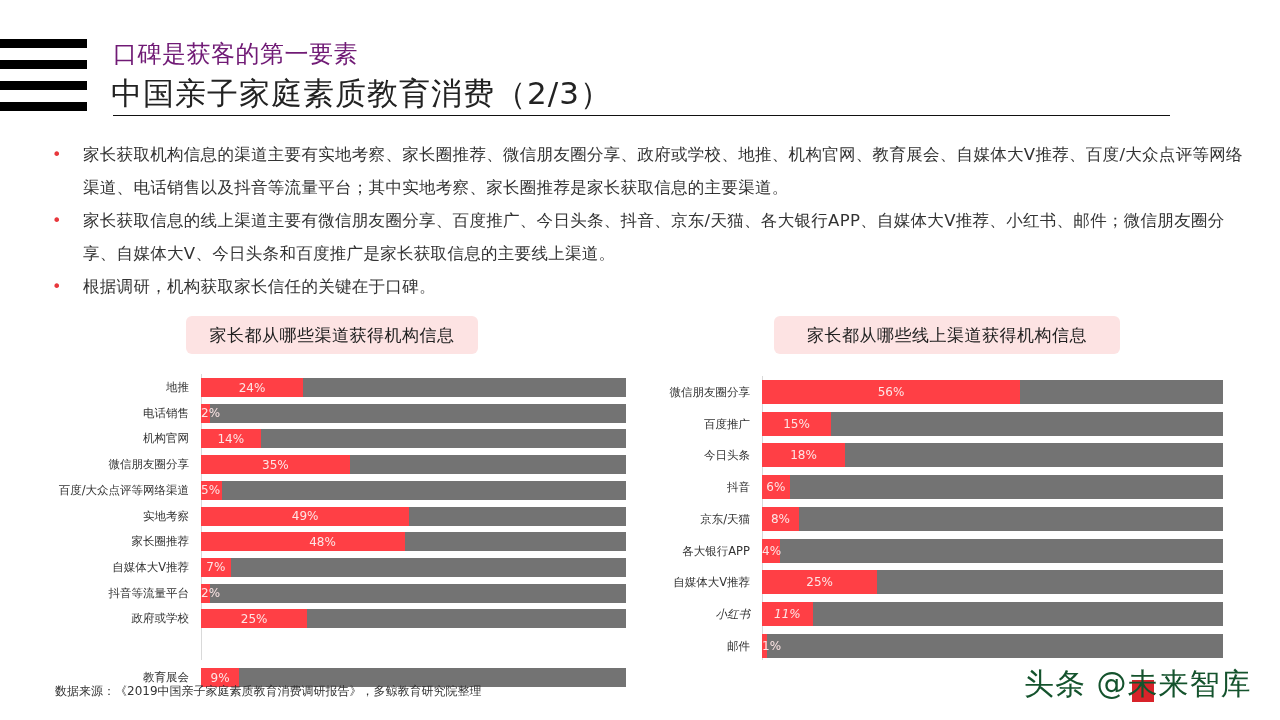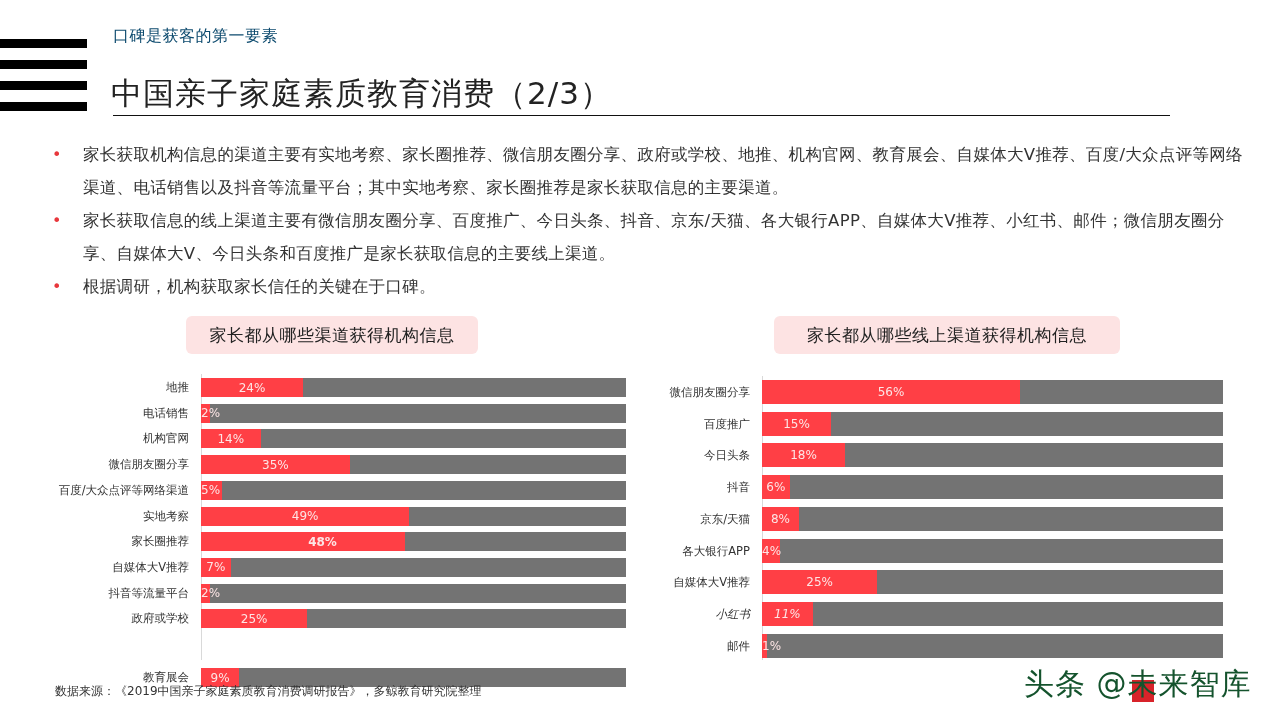--- a/index.html
+++ b/index.html
@@ -2,21 +2,21 @@
 <html><head>
 <meta charset="utf-8">
 <style>
   * { margin: 0; padding: 0; box-sizing: border-box; }
   html, body { width: 1280px; height: 720px; background: #ffffff; overflow: hidden; }
   body { position: relative; font-family: "DejaVu Sans", "Liberation Sans", sans-serif; color: #333; }
 
   .menu-bars { position: absolute; left: 0; top: 39px; width: 87px; }
   .menu-bars span { display: block; height: 9px; background: #000; margin-bottom: 12px; }
 
-  .subtitle { position: absolute; left: 113px; top: 26px; font-size: 16px; color: #0c4a6e; letter-spacing: 0.5px; }
+  .subtitle { position: absolute; left: 113px; top: 38px; font-size: 24px; color: #701a75; letter-spacing: 0.5px; }
   .title { position: absolute; left: 111px; top: 73px; font-size: 31px; color: #222; letter-spacing: 1px; }
   .title-rule { position: absolute; left: 113px; top: 115px; width: 1057px; height: 1px; background: #111; }
 
   .bullets { position: absolute; left: 52px; top: 138px; width: 1200px; list-style: none; }
   .bullets li { position: relative; padding-left: 31px; font-size: 16.5px; line-height: 33px; color: #333; letter-spacing: 0.3px; }
   .bullets li .dot { position: absolute; left: 0; top: 0; color: #e8373c; font-size: 16px; }
 
   .chart-title { position: absolute; top: 316px; height: 38px; background: #fde3e3; border-radius: 6px; font-size: 17px; color: #222; display: flex; align-items: center; justify-content: center; letter-spacing: 0.5px; }
   .ct-left { left: 186px; width: 292px; }
   .ct-right { left: 774px; width: 346px; }
@@ -97,21 +97,21 @@
       <div class="label" style="right: 437px; width: 200px; top: 0px; line-height: 19px;">实地考察</div>
       <div class="track" style="left: 0px; top: 0px; width: 425px; height: 19px; text-align: center;">
         <div class="bar" style="width: 208.25px;"></div>
         <div class="val" style="left: 0px; width: 208.25px;">49%</div>
       </div>
     </div>
     <div class="row" style="top: 158.2px; height: 19px; width: 425px;">
       <div class="label" style="right: 437px; width: 200px; top: 0px; line-height: 19px;">家长圈推荐</div>
       <div class="track" style="left: 0px; top: 0px; width: 425px; height: 19px;">
         <div class="bar" style="width: 204px;"></div>
-        <div class="val" style="left: 0px; width: 243px; font-weight: bold;">48%</div>
+        <div class="val" style="left: 0px; width: 243px;">48%</div>
       </div>
     </div>
     <div class="row" style="top: 183.9px; height: 19px; width: 425px;">
       <div class="label" style="right: 437px; width: 200px; top: 0px; line-height: 19px;">自媒体大V推荐</div>
       <div class="track" style="left: 0px; top: 0px; width: 425px; height: 19px;">
         <div class="bar" style="width: 29.75px;"></div>
         <div class="val" style="left: 0px; width: 29.75px;">7%</div>
       </div>
     </div>
     <div class="row" style="top: 209.6px; height: 19px; width: 425px;">

